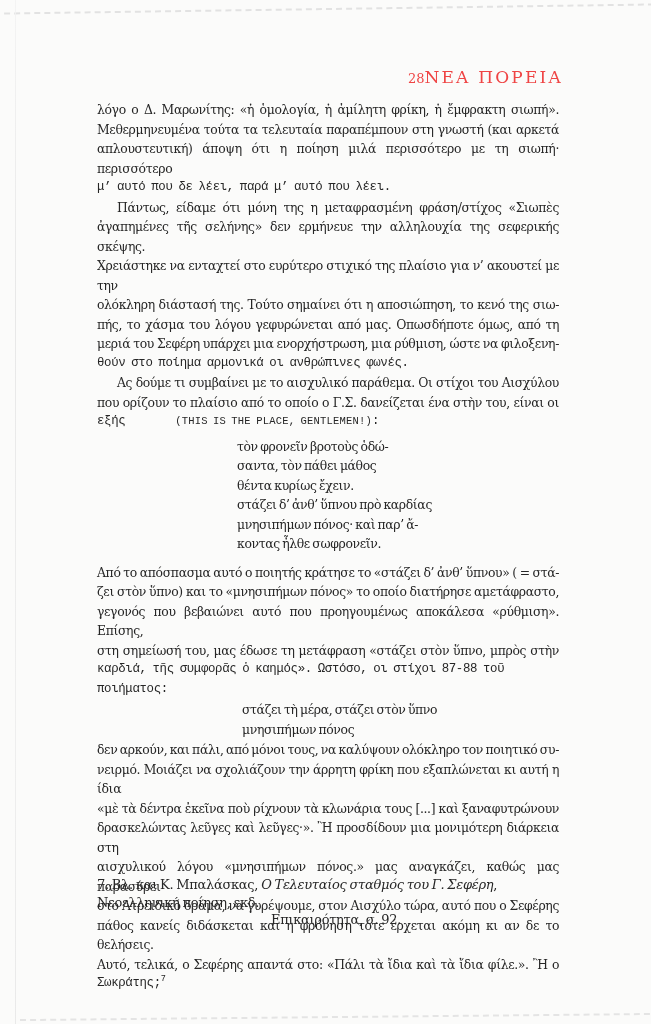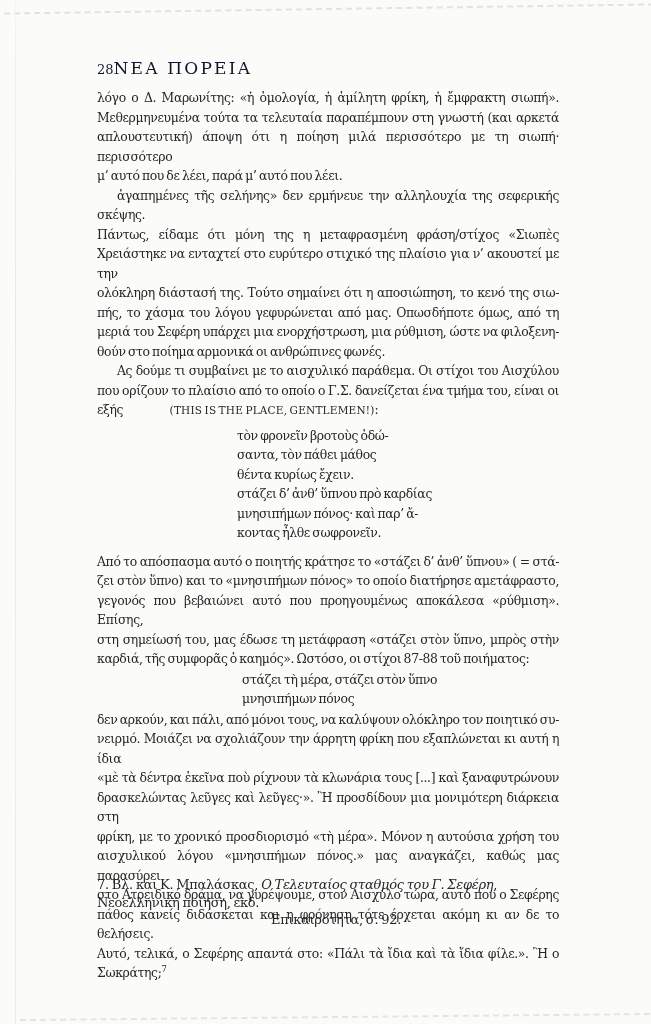--- a/index.html
+++ b/index.html
@@ -20,34 +20,34 @@
     position: absolute; top: 1016px; left: 20px; width: 640px; height: 0;
     border-top: 2px dashed #e2e2e2; transform: rotate(-0.55deg); opacity: .9;
   }
   .scan-edge-left {
     position: absolute; top: 0; left: 15px; width: 1px; height: 1024px;
     background: linear-gradient(#f2f2f2, #e4e4e4 30%, #ececec 70%, #e6e6e6);
     opacity: .85;
   }
   
   .runhead {
-    position: absolute; left: 97px; top: 58px; width: 466px;
-    display: flex; justify-content: flex-start; align-items: baseline;
-    font-size: 13px; color: #0f172a;
+    position: absolute; left: 97px; top: 67px; width: 466px;
+    display: flex; justify-content: flex-end; align-items: baseline;
+    font-size: 13px; color: #ef4444;
   }
   .runhead .title { letter-spacing: 2.2px; font-size: 17px; }
   
   .page-text {
-    position: absolute; left: 97px; top: 88px; width: 462px;
+    position: absolute; left: 97px; top: 100px; width: 462px;
     font-size: 12.4px; line-height: 19.5px;
     letter-spacing: -0.35px; word-spacing: -1.2px;
   }
   .block { margin: 0; }
   .block-p .line { text-align: justify; text-align-last: justify; }
-  .block-p .line.end { text-align: center; text-align-last: left; }
+  .block-p .line.end { text-align: left; text-align-last: left; font-family: Liberation Mono, monospace; }
   .block-p.indent .line:first-child { text-indent: 20px; }
   .block-verse { margin: 5px 0 9px 140px; }
   .block-quote { margin: 1px 0 1px 145px; }
   .block-verse .line, .block-quote .line { text-align: left; white-space: nowrap; }
   span.caps { font-size: 10.5px; letter-spacing: 0.2px; padding-left: 44px; }
   span.sup { font-size: 8.5px; vertical-align: super; line-height: 0; }
   span.i { font-style: italic; }
   
   .footnote {
     position: absolute; left: 97px; top: 860px; width: 462px;
@@ -71,31 +71,31 @@
 </div>
 
 <div class="page-text" id="text-root">
     <div class="block block-p">
       <div class="line"><span>λόγο ο Δ. Μαρωνίτης: «ἡ ὁμολογία, ἡ ἀμίλητη φρίκη, ἡ ἔμφρακτη σιωπή».</span></div>
       <div class="line"><span>Μεθερμηνευμένα τούτα τα τελευταία παραπέμπουν στη γνωστή (και αρκετά</span></div>
       <div class="line"><span>απλουστευτική) άποψη ότι η ποίηση μιλά περισσότερο με τη σιωπή· περισσότερο</span></div>
       <div class="line end"><span>μ’ αυτό που δε λέει, παρά μ’ αυτό που λέει.</span></div>
     </div>
     <div class="block block-p indent">
+      <div class="line"><span>Πάντως, είδαμε ότι μόνη της η μεταφρασμένη φράση/στίχος «Σιωπὲς</span></div>
       <div class="line"><span>ἀγαπημένες τῆς σελήνης» δεν ερμήνευε την αλληλουχία της σεφερικής σκέψης.</span></div>
-      <div class="line"><span>Πάντως, είδαμε ότι μόνη της η μεταφρασμένη φράση/στίχος «Σιωπὲς</span></div>
       <div class="line"><span>Χρειάστηκε να ενταχτεί στο ευρύτερο στιχικό της πλαίσιο για ν’ ακουστεί με την</span></div>
       <div class="line"><span>ολόκληρη διάστασή της. Τούτο σημαίνει ότι η αποσιώπηση, το κενό της σιω-</span></div>
       <div class="line"><span>πής, το χάσμα του λόγου γεφυρώνεται από μας. Οπωσδήποτε όμως, από τη</span></div>
       <div class="line"><span>μεριά του Σεφέρη υπάρχει μια ενορχήστρωση, μια ρύθμιση, ώστε να φιλοξενη-</span></div>
       <div class="line end"><span>θούν στο ποίημα αρμονικά οι ανθρώπινες φωνές.</span></div>
     </div>
     <div class="block block-p indent">
       <div class="line"><span>Ας δούμε τι συμβαίνει με το αισχυλικό παράθεμα. Οι στίχοι του Αισχύλου</span></div>
-      <div class="line"><span>που ορίζουν το πλαίσιο από το οποίο ο Γ.Σ. δανείζεται ένα τμήμα του, είναι οι</span></div>
+      <div class="line"><span>που ορίζουν το πλαίσιο από το οποίο ο Γ.Σ. δανείζεται ένα στὴν του, είναι οι</span></div>
       <div class="line end"><span>εξής </span><span class="caps">(THIS IS THE PLACE, GENTLEMEN!)</span><span>:</span></div>
     </div>
     <div class="block block-verse">
       <div class="line"><span>τὸν φρονεῖν βροτοὺς ὁδώ-</span></div>
       <div class="line"><span>σαντα, τὸν πάθει μάθος</span></div>
       <div class="line"><span>θέντα κυρίως ἔχειν.</span></div>
       <div class="line"><span>στάζει δ’ ἀνθ’ ὕπνου πρὸ καρδίας</span></div>
       <div class="line"><span>μνησιπήμων πόνος· καὶ παρ’ ἄ-</span></div>
       <div class="line"><span>κοντας ἦλθε σωφρονεῖν.</span></div>
     </div>
@@ -108,21 +108,20 @@
     </div>
     <div class="block block-quote">
       <div class="line"><span>στάζει τὴ μέρα, στάζει στὸν ὕπνο</span></div>
       <div class="line"><span>μνησιπήμων πόνος</span></div>
     </div>
     <div class="block block-p">
       <div class="line"><span>δεν αρκούν, και πάλι, από μόνοι τους, να καλύψουν ολόκληρο τον ποιητικό συ-</span></div>
       <div class="line"><span>νειρμό. Μοιάζει να σχολιάζουν την άρρητη φρίκη που εξαπλώνεται κι αυτή η ίδια</span></div>
       <div class="line"><span>«μὲ τὰ δέντρα ἐκεῖνα ποὺ ρίχνουν τὰ κλωνάρια τους [...] καὶ ξαναφυτρώνουν</span></div>
       <div class="line"><span>δρασκελώντας λεῦγες καὶ λεῦγες·». Ἢ προσδίδουν μια μονιμότερη διάρκεια στη</span></div>
-      <div class="line"><span>φρίκη, με το χρονικό προσδιορισμό «τὴ μέρα». Μόνον η αυτούσια χρήση του</span></div>
       <div class="line"><span>αισχυλικού λόγου «μνησιπήμων πόνος.» μας αναγκάζει, καθώς μας παρασύρει</span></div>
       <div class="line"><span>στο Ατρειδικό δράμα, να γυρέψουμε, στον Αισχύλο τώρα, αυτό που ο Σεφέρης</span></div>
       <div class="line"><span>πάθος κανείς διδάσκεται και η φρόνηση τότε έρχεται ακόμη κι αν δε το θελήσεις.</span></div>
       <div class="line"><span>Αυτό, τελικά, ο Σεφέρης απαντά στο: «Πάλι τὰ ἴδια καὶ τὰ ἴδια φίλε.». Ἢ ο</span></div>
       <div class="line end"><span>Σωκράτης;</span><span class="sup">7</span></div>
     </div>
   </div>
 
 <div class="footnote" id="footnote-root">
     <div class="line"><span>7. Βλ. και Κ. Μπαλάσκας, </span><span class="i">Ο Τελευταίος σταθμός του Γ. Σεφέρη</span><span>, Νεοελληνική ποίηση, εκδ.</span></div>

